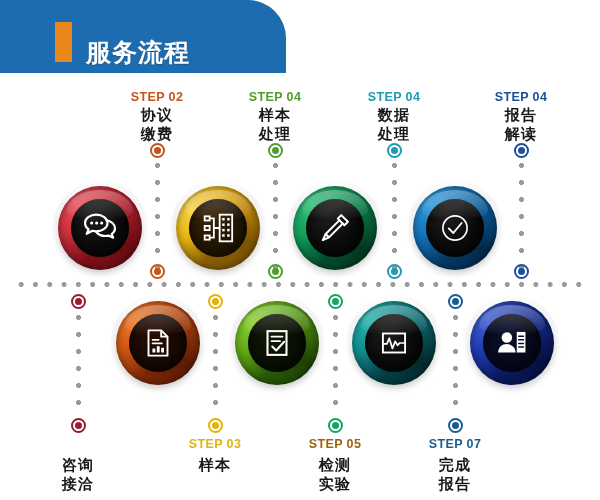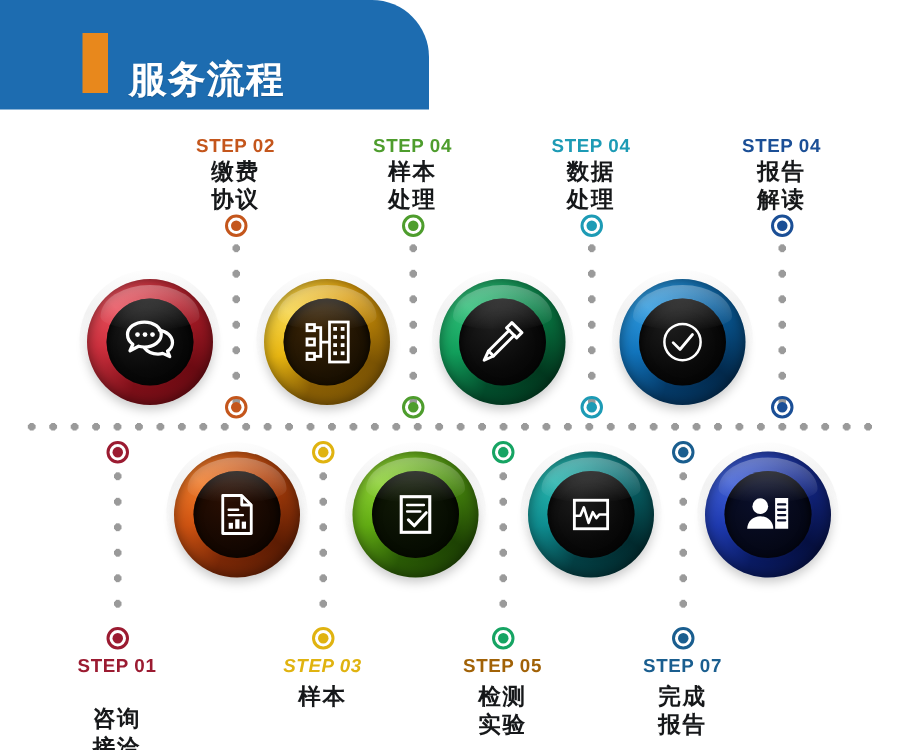--- a/index.html
+++ b/index.html
@@ -114,22 +114,22 @@
   <div class="vline" style="left:392px;top:157px;height:120px;"></div>
   <div class="vline" style="left:519px;top:157px;height:120px;"></div>
 
   <div class="vline" style="left:76px;top:292px;height:124px;"></div>
   <div class="vline" style="left:213px;top:292px;height:124px;"></div>
   <div class="vline" style="left:333px;top:292px;height:124px;"></div>
   <div class="vline" style="left:453px;top:292px;height:124px;"></div>
 
   <div class="label" style="left:97px;top:90px;">
     <div class="step" style="color:#c4561c;">STEP 02</div>
+    <div class="cn">协议</div>
     <div class="cn">缴费</div>
-    <div class="cn">协议</div>
   </div>
   <div class="label" style="left:215px;top:90px;">
     <div class="step" style="color:#4e9d2d;">STEP 04</div>
     <div class="cn">样本</div>
     <div class="cn">处理</div>
   </div>
   <div class="label" style="left:334px;top:90px;">
     <div class="step" style="color:#1d9bb5;">STEP 04</div>
     <div class="cn">数据</div>
     <div class="cn">处理</div>
@@ -154,26 +154,25 @@
   <div class="ring" style="left:208px;top:294px;color:#e0b310;"></div>
   <div class="ring" style="left:328px;top:294px;color:#16a463;"></div>
   <div class="ring" style="left:448px;top:294px;color:#1a5e8f;"></div>
 
   <div class="ring" style="left:71px;top:418px;color:#9b1b31;"></div>
   <div class="ring" style="left:208px;top:418px;color:#e0b310;"></div>
   <div class="ring" style="left:328px;top:418px;color:#16a463;"></div>
   <div class="ring" style="left:448px;top:418px;color:#1a5e8f;"></div>
 
   <div class="label" style="left:18px;top:437px;">
-    <div class="step" style="color:#9b1b31;">STEP 01</div>
     <div class="cn" style="margin-top:18px;">咨询</div>
     <div class="cn">接洽</div>
   </div>
   <div class="label" style="left:155px;top:437px;">
-    <div class="step" style="color:#e0b310;font-style:italic;">STEP 03</div>
+    <div class="step" style="color:#e0b310;">STEP 03</div>
     <div class="cn" style="margin-top:3px;">样本</div>
   </div>
   <div class="label" style="left:275px;top:437px;">
     <div class="step" style="color:#a16207;">STEP 05</div>
     <div class="cn" style="margin-top:3px;">检测</div>
     <div class="cn">实验</div>
   </div>
   <div class="label" style="left:395px;top:437px;">
     <div class="step" style="color:#1a5e8f;">STEP 07</div>
     <div class="cn" style="margin-top:3px;">完成</div>

